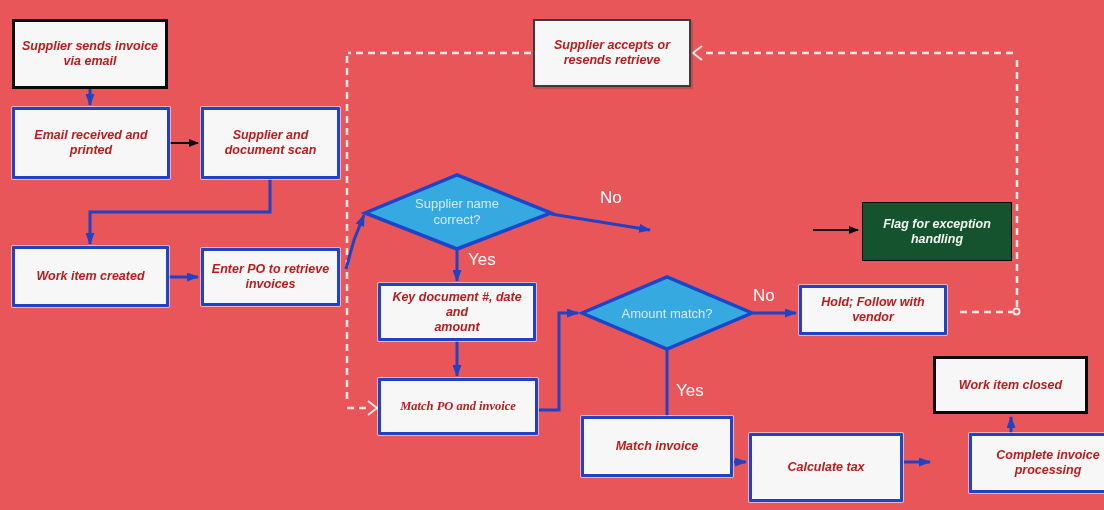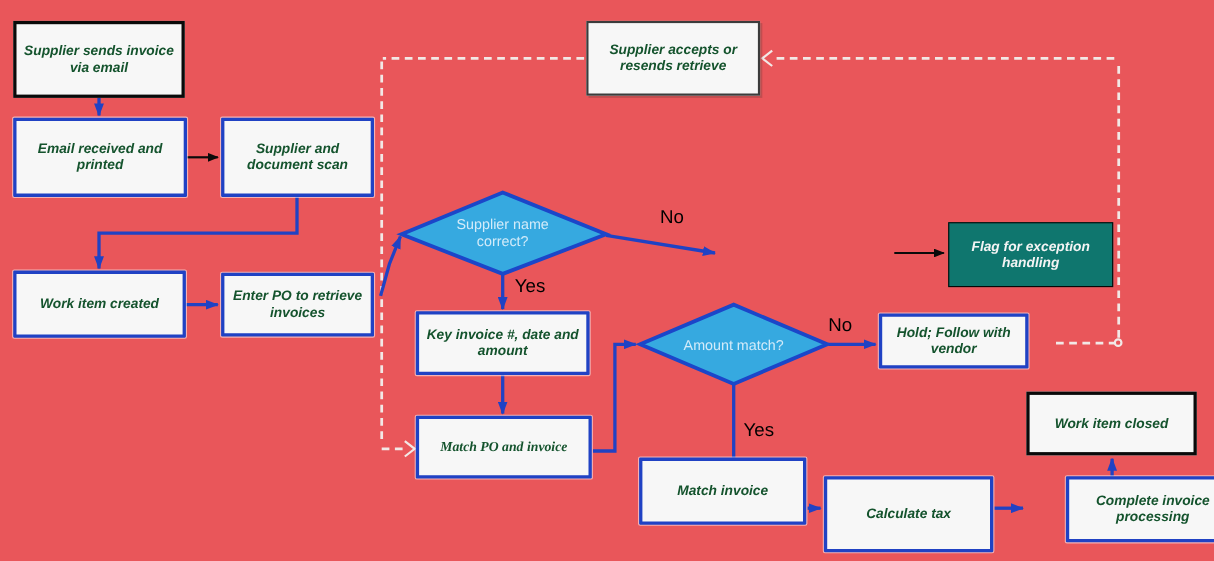--- a/index.html
+++ b/index.html
@@ -12,43 +12,43 @@
   }
   #wires{position:absolute;left:0;top:0;width:1104px;height:510px;}
   .node{
     position:absolute;
     box-sizing:border-box;
     display:flex;align-items:center;justify-content:center;
     text-align:center;
     white-space:pre-line;
     font-style:italic;font-weight:700;
     font-size:12.5px;line-height:15px;
-    color:#14532d;
+    color:#b91c1c;
     background:#f7f7f7;
     padding:2px 3px;
   }
   .node.blue{
     border:3px solid #2042c4;
     box-shadow:0 0 0 1px rgba(255,255,255,0.55);
     border-radius:1px;
   }
   .node.black{border:3px solid #0a0a0a;}
   .node.thin{border:2px solid #3c3c3c;box-shadow:2px 2px 0 rgba(120,60,60,0.35);}
-  .node.filled{background:#0f766e;color:#f4f4f4;border:1px solid #060606;}
+  .node.filled{background:#14532d;color:#f4f4f4;border:1px solid #060606;}
   .dlabel{
     position:absolute;
     text-align:center;
     white-space:pre-line;
     font-size:13px;line-height:16px;
     color:#d3ebf9;
   }
   .elabel{
     position:absolute;
     font-size:17px;line-height:20px;
-    color:#000000;
+    color:#ffffff;
   }
 </style>
 </head>
 <body>
 
 <div id="canvas">
 
   <svg id="wires" viewBox="0 0 1104 510" xmlns="http://www.w3.org/2000/svg">
     <defs>
       <marker id="mb" viewBox="0 0 12 9" refX="11" refY="4.5" markerWidth="12" markerHeight="9" orient="auto" markerUnits="userSpaceOnUse">
@@ -105,30 +105,30 @@
 printed</div>
 
   <div class="node blue" style="left:201px;top:107px;width:139px;height:72px;">Supplier and
 document scan</div>
 
   <div class="node blue" style="left:12px;top:246px;width:157px;height:61px;">Work item created</div>
 
   <div class="node blue" style="left:201px;top:248px;width:139px;height:58px;">Enter PO to retrieve
 invoices</div>
 
-  <div class="node blue" style="left:378px;top:283px;width:158px;height:58px;">Key invoice #, date and
+  <div class="node blue" style="left:378px;top:283px;width:158px;height:58px;">Key document #, date and
 amount</div>
 
   <div class="node blue" style="left:378px;top:378px;width:160px;height:57px;font-family:Liberation Serif, serif;">Match PO and invoice</div>
 
 
   <div class="node filled" style="left:862px;top:202px;width:150px;height:59px;">Flag for exception
 handling</div>
 
-  <div class="node blue" style="left:799px;top:285px;width:136px;height:50px;">Hold; Follow with vendor</div>
+  <div class="node blue" style="left:799px;top:285px;width:148px;height:50px;">Hold; Follow with vendor</div>
 
   <div class="node blue" style="left:581px;top:416px;width:152px;height:61px;">Match invoice</div>
 
   <div class="node blue" style="left:749px;top:433px;width:154px;height:69px;">Calculate tax</div>
 
   <div class="node blue" style="left:969px;top:433px;width:158px;height:60px;">Complete invoice
 processing</div>
 
   <div class="node black" style="left:933px;top:356px;width:155px;height:58px;">Work item closed</div>
 

